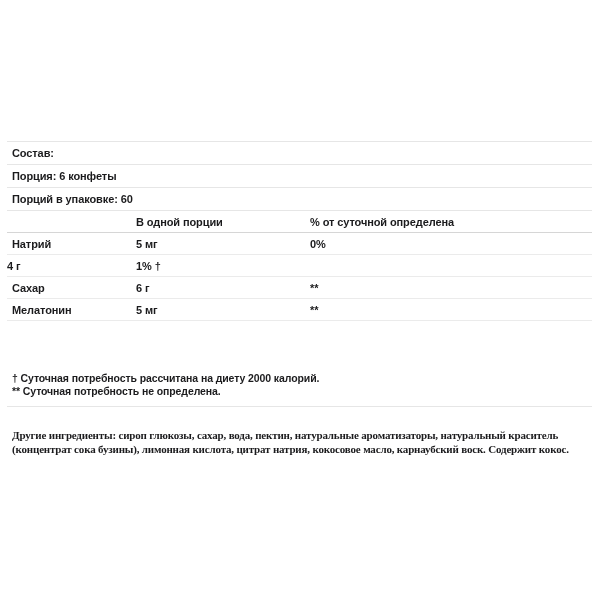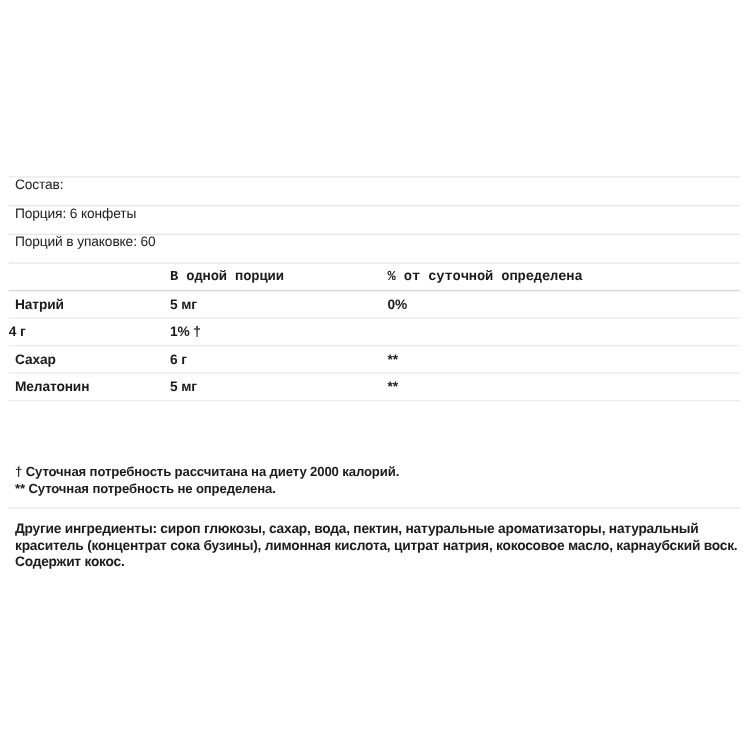--- a/index.html
+++ b/index.html
@@ -11,41 +11,41 @@
   html,body{margin:0;padding:0;}
   body{
     width:600px;height:600px;background:var(--bg);
     font-family:"Liberation Sans","DejaVu Sans",sans-serif;
     color:var(--text);
     -webkit-font-smoothing:antialiased;
     overflow:hidden;
   }
   .panel{margin:141px 8px 0 7px;}
   .info-row{
-    height:22px;display:flex;
+    height:22px;display:flex;align-items:center;
     border-bottom:1px solid var(--divider);
-    padding-left:5px;font-size:11px;font-weight:400;letter-spacing:-0.1px;
+    padding-left:5px;font-size:11px;font-weight:700;letter-spacing:-0.1px;
   }
   .info-row:first-child{border-top:1px solid var(--divider);}
   .grid{
     display:grid;grid-template-columns:129px 174px 1fr;
     align-items:center;height:21px;
     border-bottom:1px solid #ebebeb;
     font-size:11px;font-weight:700;letter-spacing:-0.1px;
   }
-  .grid.header{border-bottom:1px solid var(--divider-strong);font-family:Liberation Mono, monospace;}
+  .grid.header{border-bottom:1px solid var(--divider-strong);}
   .grid .c1{padding-left:5px;}
   .footnotes{
     padding:7px 0 0 5px;
     font-size:10.5px;line-height:12.5px;font-weight:700;letter-spacing:-0.1px;margin-top:44px;
   }
   .divider{border-bottom:1px solid var(--divider);margin-top:9px;}
   .para{
-    margin:10px 0 0;padding-left:5px;max-width:583px;
-    font-size:11px;line-height:13.5px;font-weight:700;letter-spacing:-0.18px;
+    margin:22px 0 0;padding-left:5px;max-width:583px;
+    font-size:11px;line-height:13.5px;font-weight:700;letter-spacing:-0.18px;font-family:Liberation Serif, serif;
   }
   .para.gap{margin-top:13px;}
 </style>
 </head>
 <body>
 
 <div class="panel">
 
   <div class="info-row">
     <span>Состав:</span>

